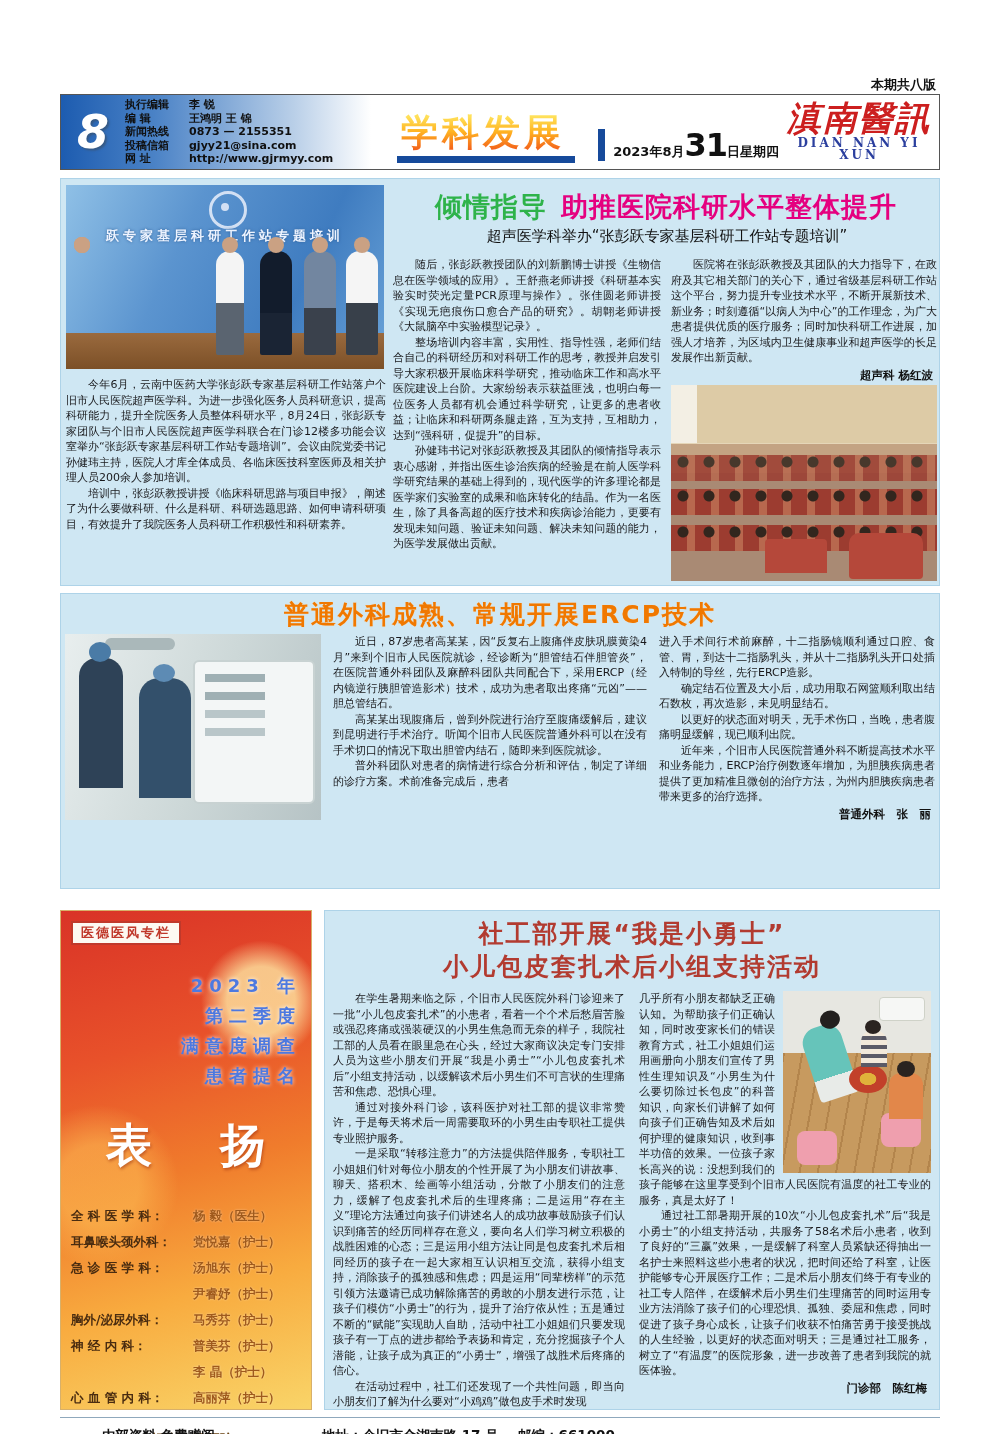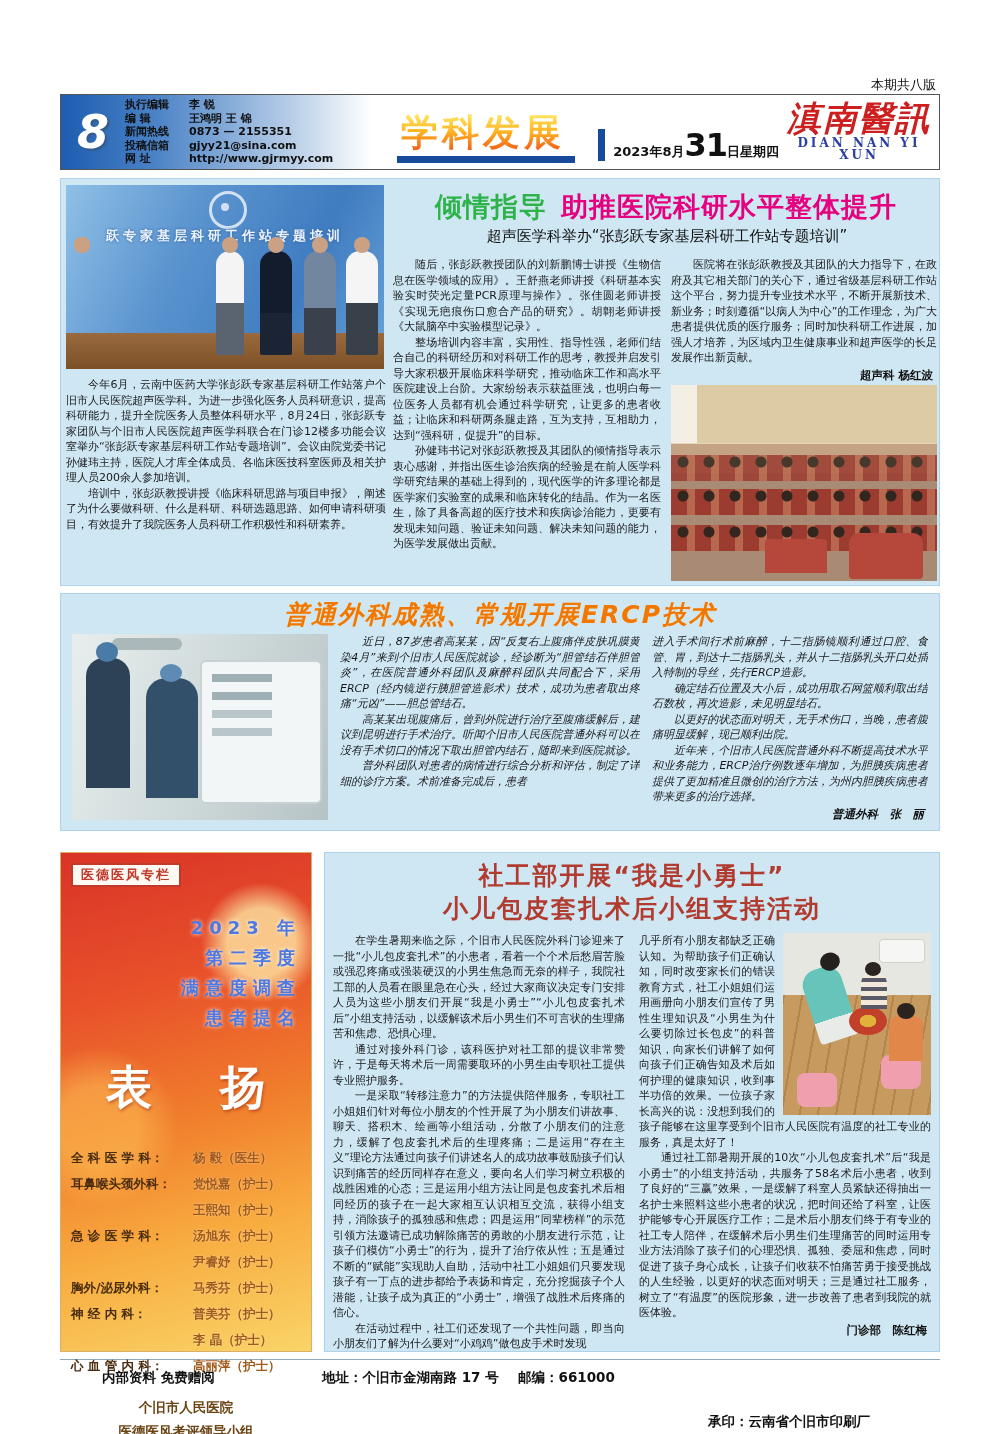--- a/index.html
+++ b/index.html
@@ -4,21 +4,21 @@
 <style>
   html,body{margin:0;padding:0;}
   body{
     width:1000px;height:1434px;background:#ffffff;
     font-family:"DejaVu Sans","Liberation Sans",sans-serif;
     color:#1c1c1c;position:relative;overflow:hidden;
   }
   .sheet{position:absolute;left:60px;top:76px;width:880px;}
 
   
-  .edition{ text-align:right;font-size:13px;font-weight:normal;color:#111;height:18px;padding-right:4px;}
+  .edition{ text-align:right;font-size:13px;font-weight:bold;color:#111;height:18px;padding-right:4px;}
   .masthead{border:1px solid #555;height:74px;display:flex;align-items:stretch;background:#fff;}
   .mast-left{width:310px;background:linear-gradient(90deg,#1d5cb0 0%,#4a82c6 30%,#b9cfe8 75%,#ffffff 100%);display:flex;align-items:center;}
   .pagenum{width:64px;text-align:center;font-size:46px;font-weight:bold;font-style:italic;color:#fff;text-shadow:2px 2px 2px #365a86;line-height:1;}
   .info{font-size:11px;font-weight:bold;color:#101010;line-height:13.5px;white-space:nowrap;}
   .info .row{display:flex;}
   .info .lbl{width:64px;display:inline-block;}
   .mast-center{flex:1;display:flex;align-items:flex-end;justify-content:center;padding-bottom:6px;}
   .sec-title{
     font-size:37px;font-weight:700;letter-spacing:4px;line-height:1;
     background:linear-gradient(#ffe15a 10%,#ffb321 45%,#f2581a 90%);
@@ -67,21 +67,21 @@
   .aud-row{position:absolute;left:0;right:0;height:26px;
     background-image:radial-gradient(circle at 12px 7px,#32261e 5px,transparent 6px),
       repeating-linear-gradient(90deg,#9c3c30 0 16px,#b8684e 16px 24px);
     background-size:26px 26px,100% 100%;}
   .aud-row.r1{top:70px;opacity:.85;}
   .aud-row.r2{top:104px;}
   .aud-row.r3{top:140px;}
   .aud-chair{position:absolute;right:14px;bottom:2px;width:74px;height:46px;border-radius:10px 10px 4px 4px;background:#b5483a;box-shadow:-90px 0 0 -6px #b5483a;}
 
   
-  .a2{margin-top:7px;padding:4px 11px 6px;height:238px;font-style:italic;}
+  .a2{margin-top:7px;padding:4px 4px 6px;height:296px;}
   .a2-head{text-align:center;font-size:25px;font-weight:900;letter-spacing:2px;color:#f07800;text-shadow:0 0 1px #ffd9a8;height:34px;}
   .a2-body{display:flex;gap:12px;margin-top:2px;}
   .a2-photo{width:256px;height:186px;flex:none;position:relative;overflow:hidden;background:linear-gradient(110deg,#e8eeee 0%,#cdd8d8 55%,#b6c3c5 100%);}
   .or-machine{position:absolute;right:6px;top:26px;width:118px;height:140px;background:#f3f6f6;border:2px solid #c8d2d2;border-radius:6px;}
   .or-machine::before{content:"";position:absolute;left:10px;top:12px;width:60px;height:8px;background:#9fb0b4;box-shadow:0 18px 0 #9fb0b4,0 36px 0 #b9c6c9,0 54px 0 #b9c6c9;}
   .or-fig1{position:absolute;left:14px;top:24px;width:44px;height:130px;border-radius:18px 18px 0 0;background:#2e4257;}
   .or-fig1::before{content:"";position:absolute;left:10px;top:-16px;width:22px;height:20px;border-radius:50%;background:#4a7ba6;}
   .or-fig2{position:absolute;left:74px;top:44px;width:52px;height:120px;border-radius:20px 20px 0 0;background:#33506b;}
   .or-fig2::before{content:"";position:absolute;left:14px;top:-14px;width:22px;height:18px;border-radius:50%;background:#5d8bb4;}
   .or-lamp{position:absolute;left:40px;top:4px;width:70px;height:12px;border-radius:8px;background:#aab8ba;}
@@ -253,24 +253,20 @@
       <div>
         <div class="entry">
             <span class="dept">全 科 医 学 科：</span>
             <span class="name">杨  毅（医生）</span>
           </div>
         <div class="entry">
             <span class="dept">耳鼻喉头颈外科：</span>
             <span class="name">党悦嘉（护士）</span>
           </div>
         <div class="entry">
-            <span class="dept"></span>
-            <span class="name">王熙知（护士）</span>
-          </div>
-        <div class="entry">
             <span class="dept">急 诊 医 学 科：</span>
             <span class="name">汤旭东（护士）</span>
           </div>
         <div class="entry">
             <span class="dept"></span>
             <span class="name">尹睿妤（护士）</span>
           </div>
         <div class="entry">
             <span class="dept">胸外/泌尿外科：</span>
             <span class="name">马秀芬（护士）</span>

